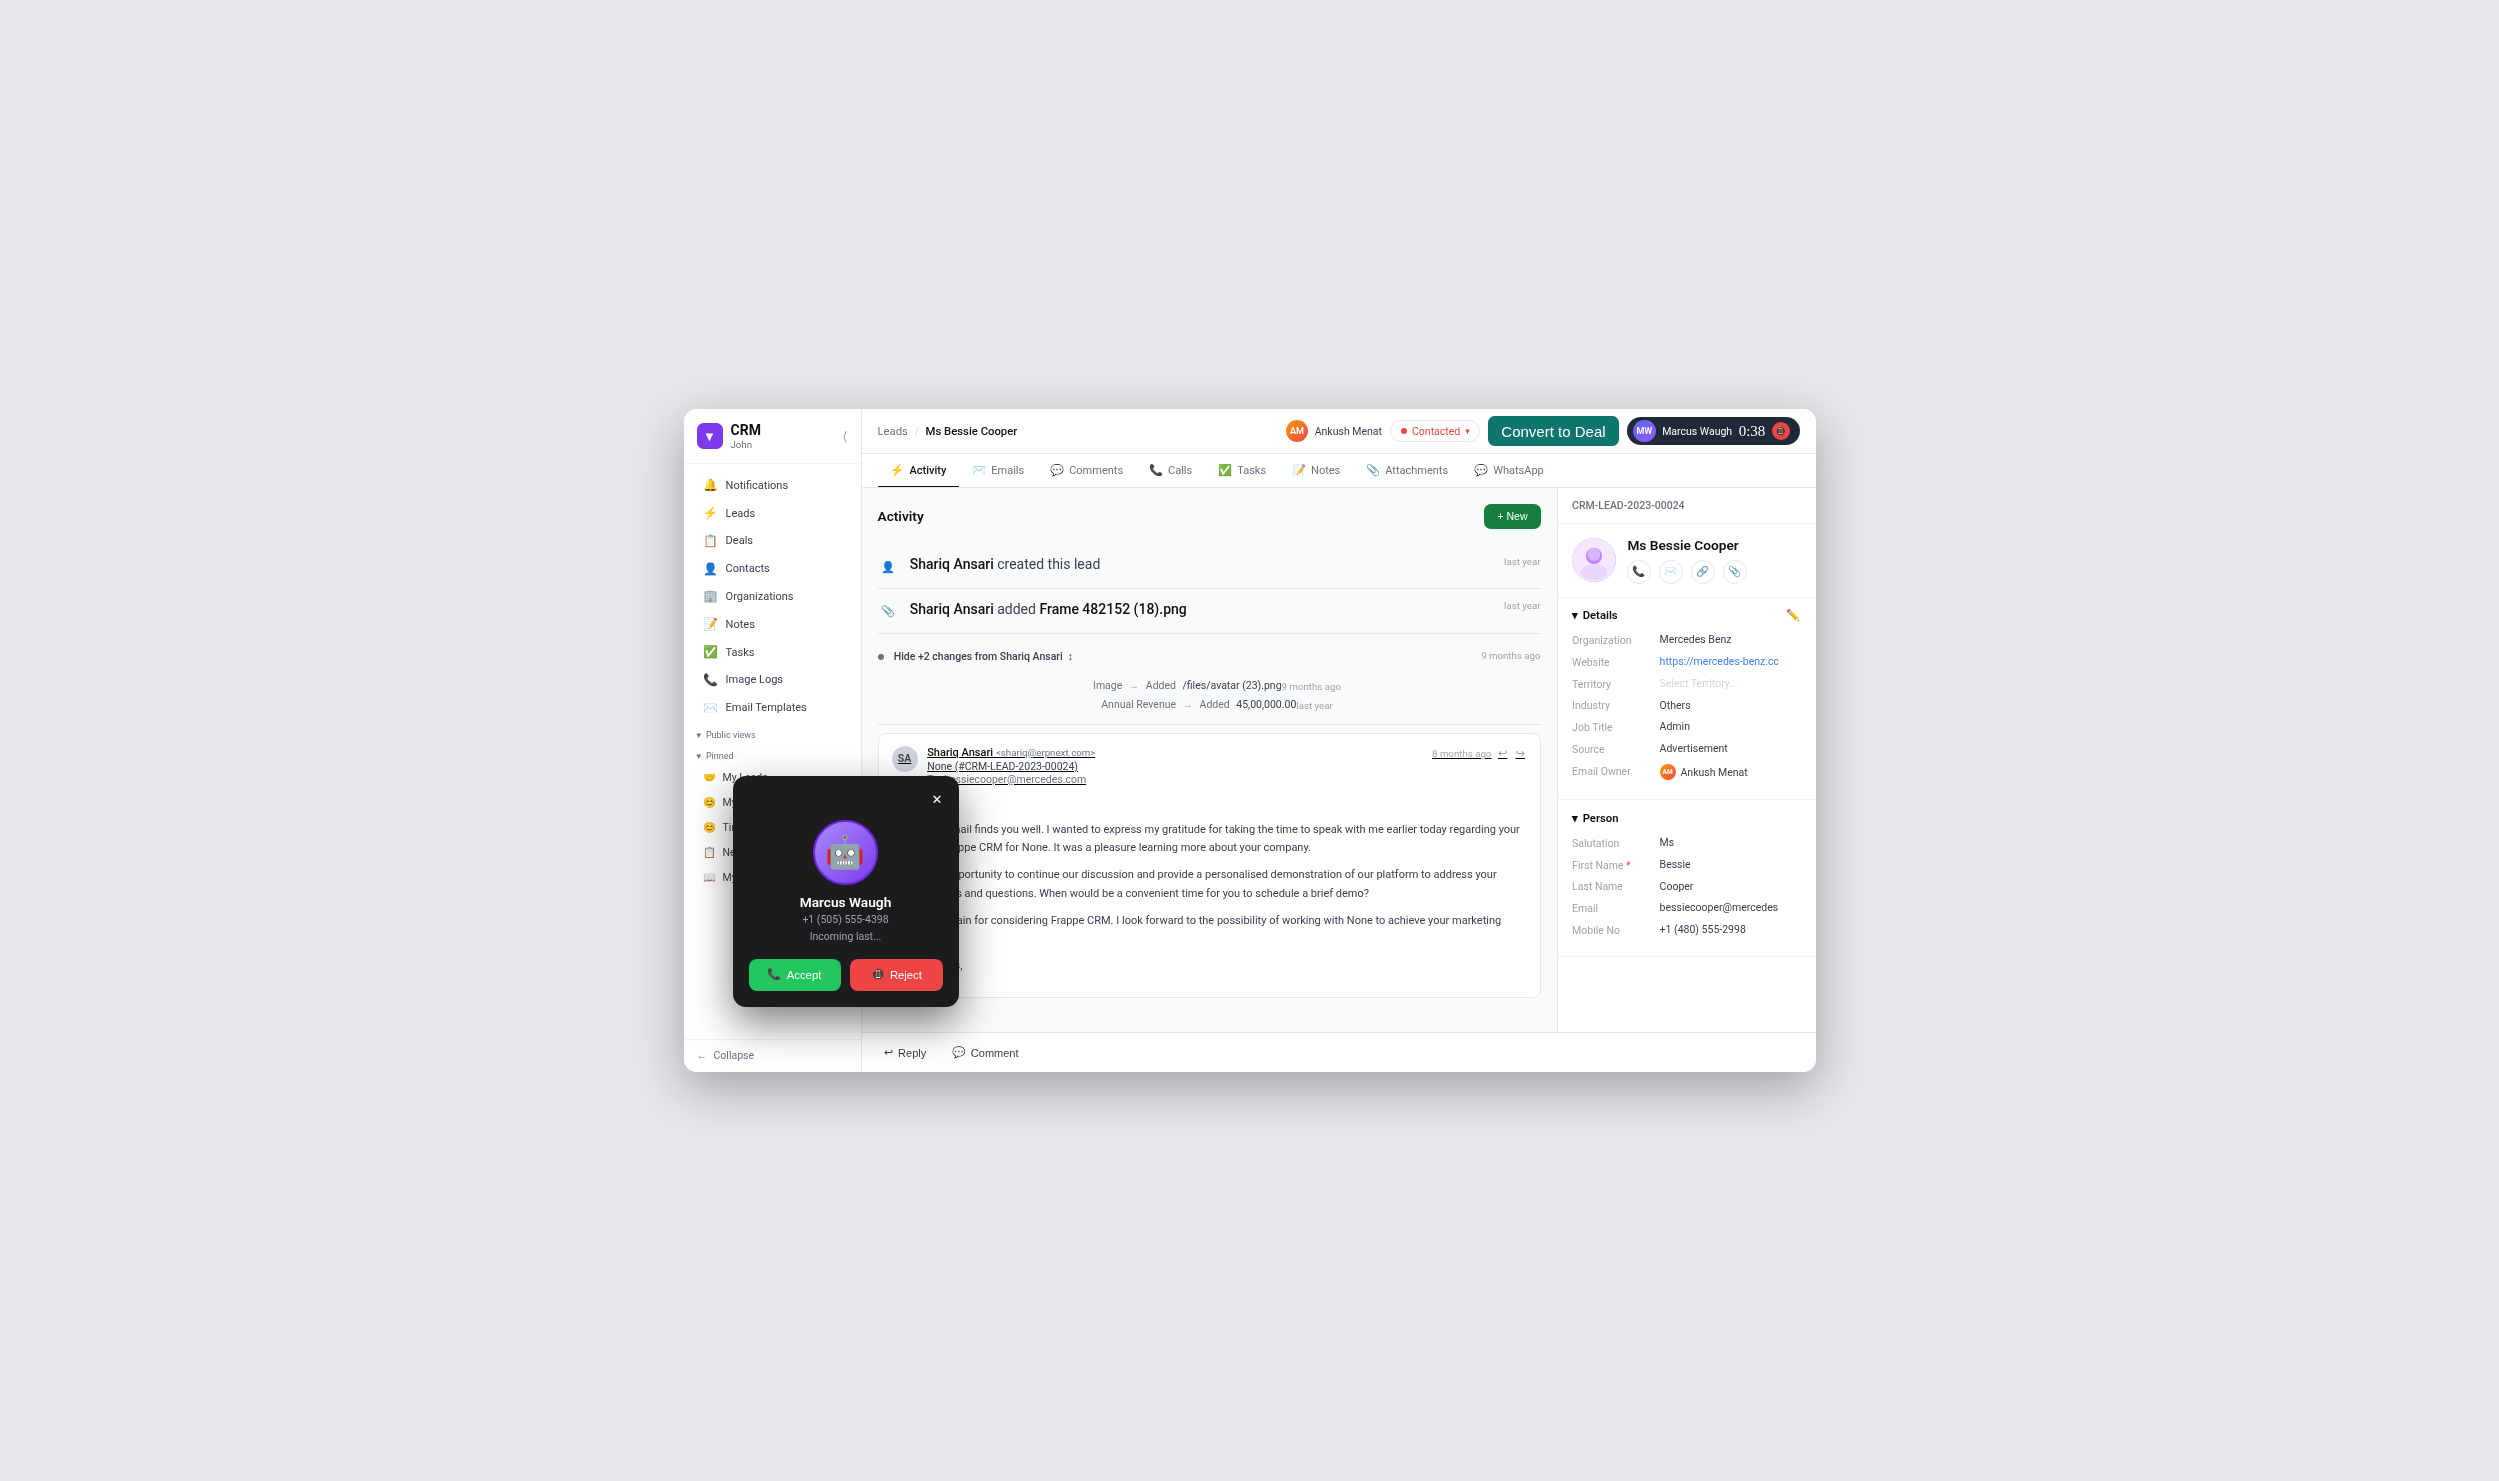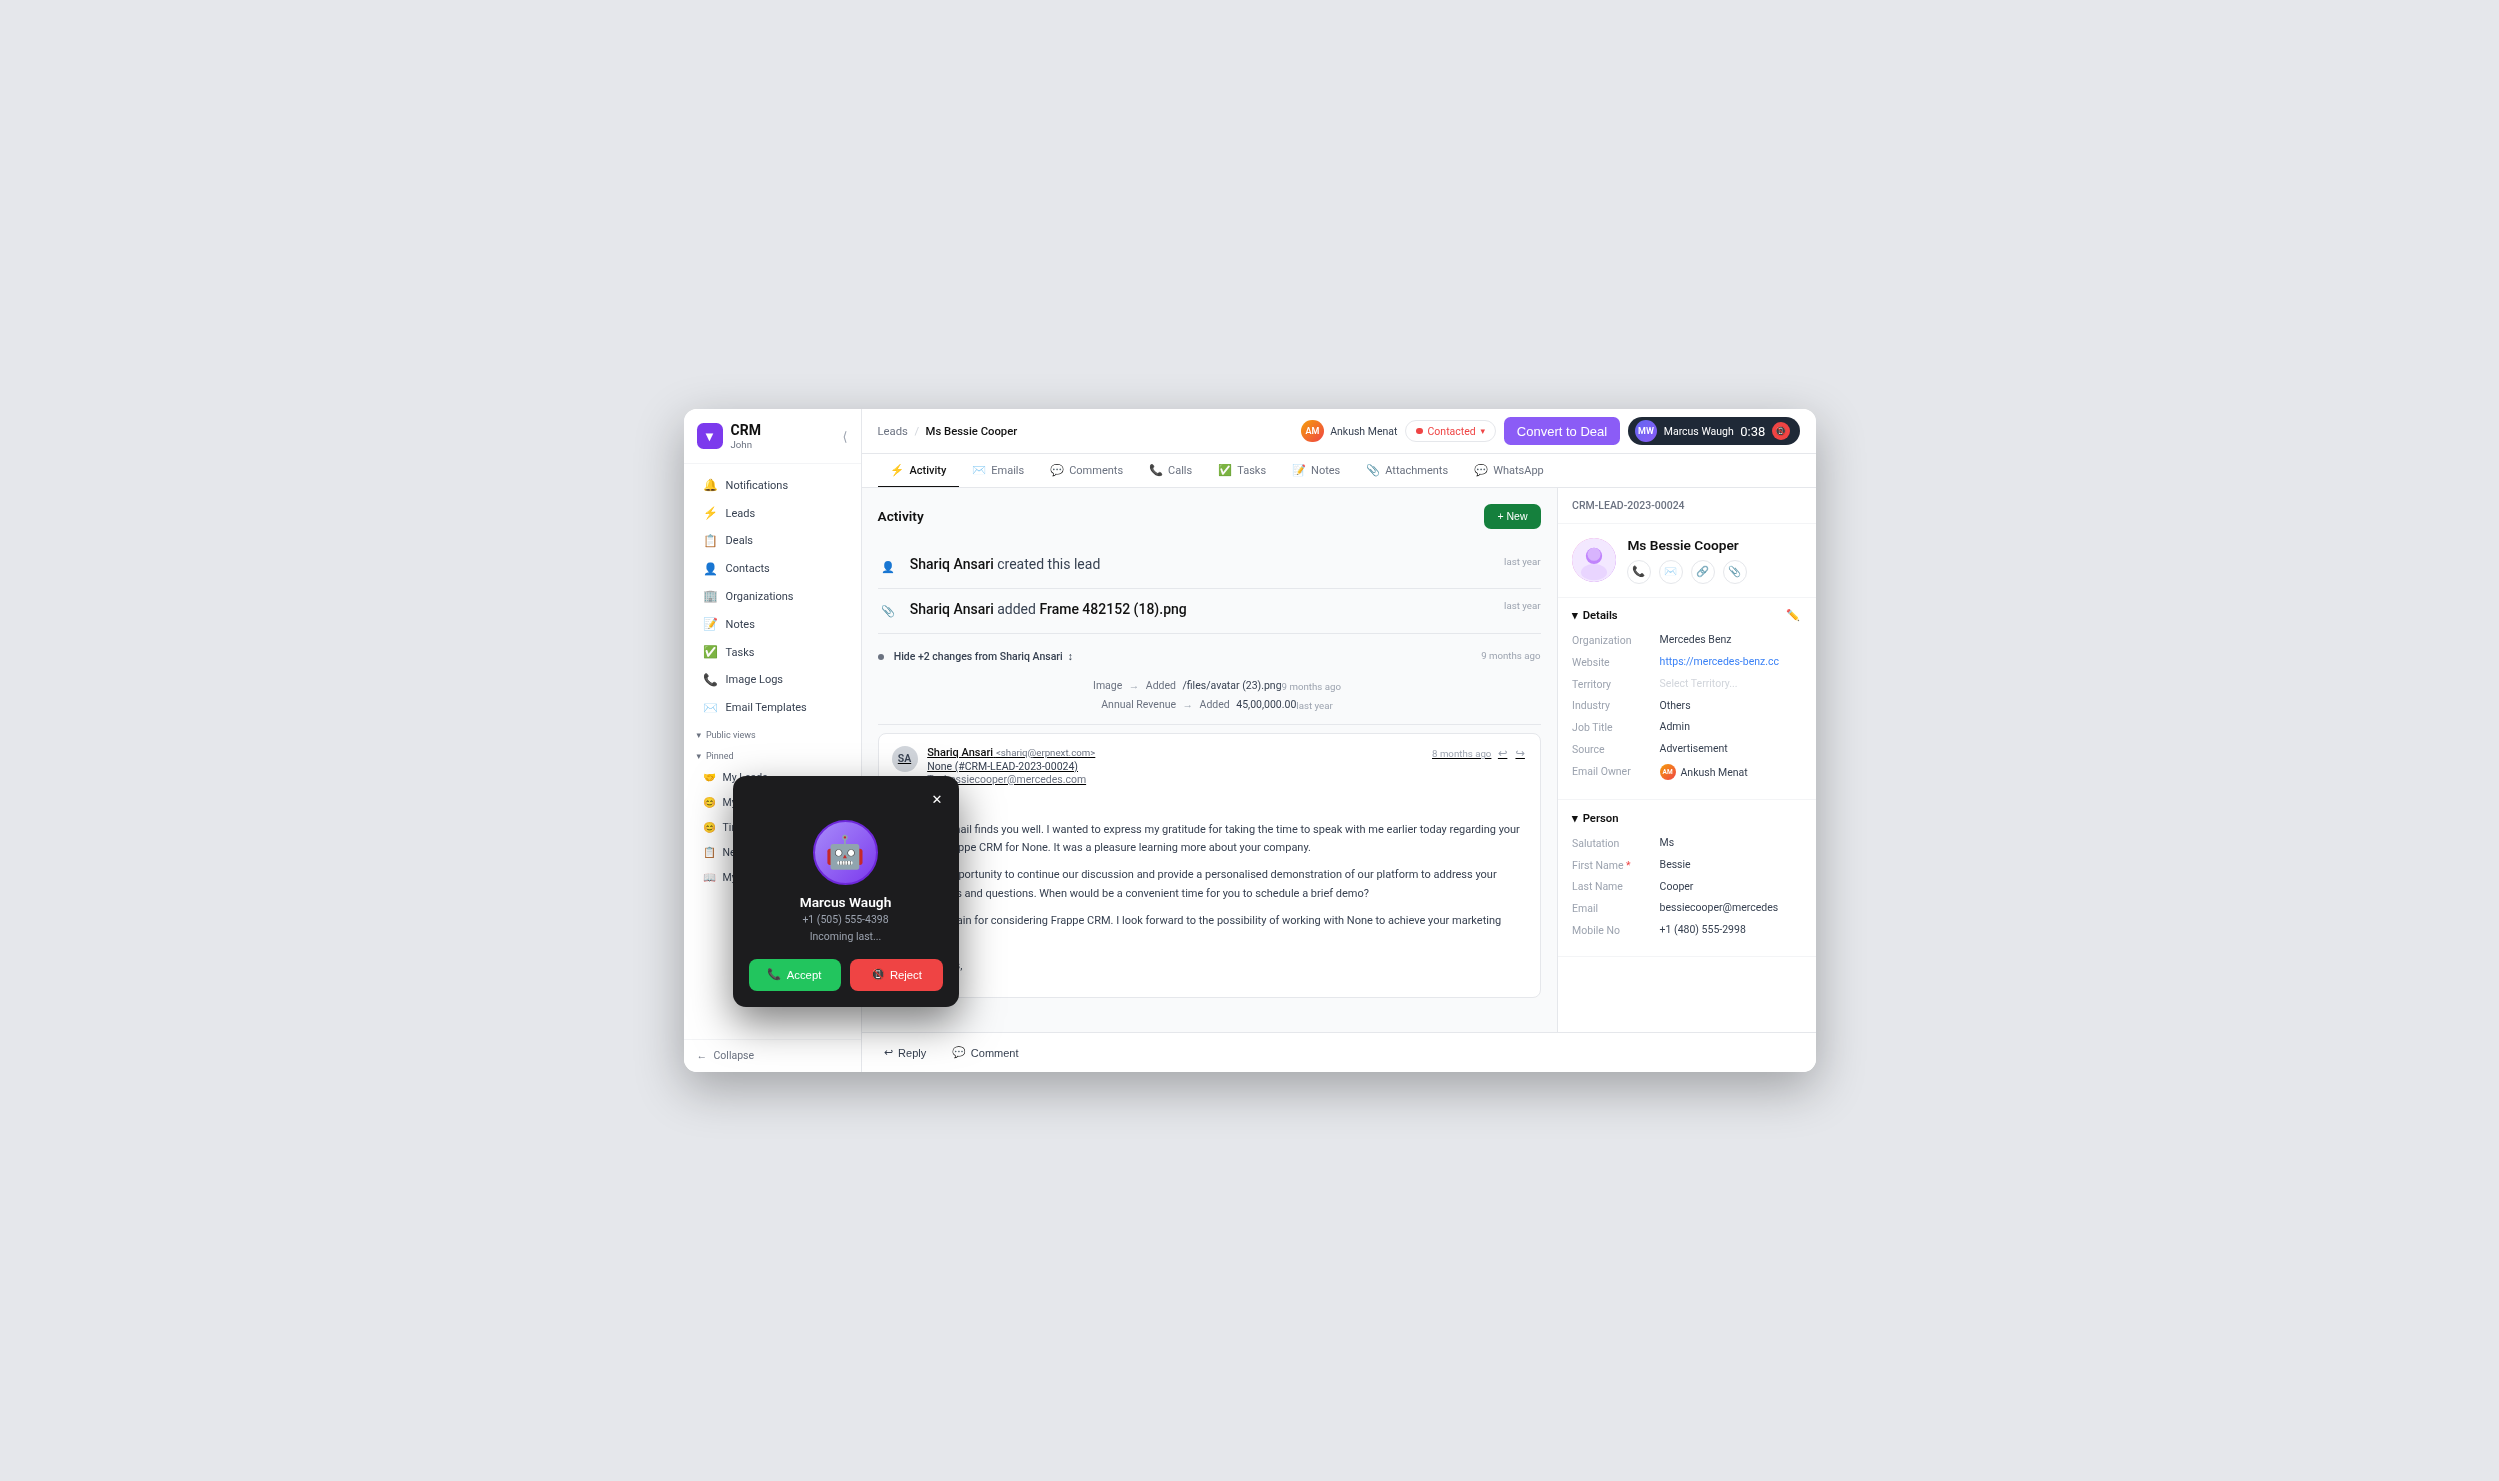--- a/index.html
+++ b/index.html
@@ -156,40 +156,40 @@
       color: #ef4444;
       cursor: pointer;
     }
     .status-dot {
       width: 6.5px;
       height: 6.5px;
       background: #ef4444;
       border-radius: 50%;
     }
     .convert-btn {
-      background: #8b5cf6;
+      background: #0f766e;
       color: #fff;
       border: none;
       border-radius: 6.5px;
       padding: 6.5px 13px;
-      font-size: 13px;
+      font-size: 15px;
       font-weight: 500;
       cursor: pointer;
     }
     .call-badge {
       display: flex;
       align-items: center;
       gap: 6.5px;
       background: #1f2937;
       border-radius: 16px;
       padding: 3.2px 9.7px 3.2px 6.5px;
       color: #fff;
       font-size: 10.5px;
     }
-    .call-timer { color: #fff; font-size: 13px; }
+    .call-timer { color: #fff; font-size: 15px; font-family: Liberation Serif, serif; }
     .call-end-btn {
       width: 18px;
       height: 18px;
       background: #ef4444;
       border-radius: 50%;
       display: flex;
       align-items: center;
       justify-content: center;
       color: #fff;
       font-size: 9px;

